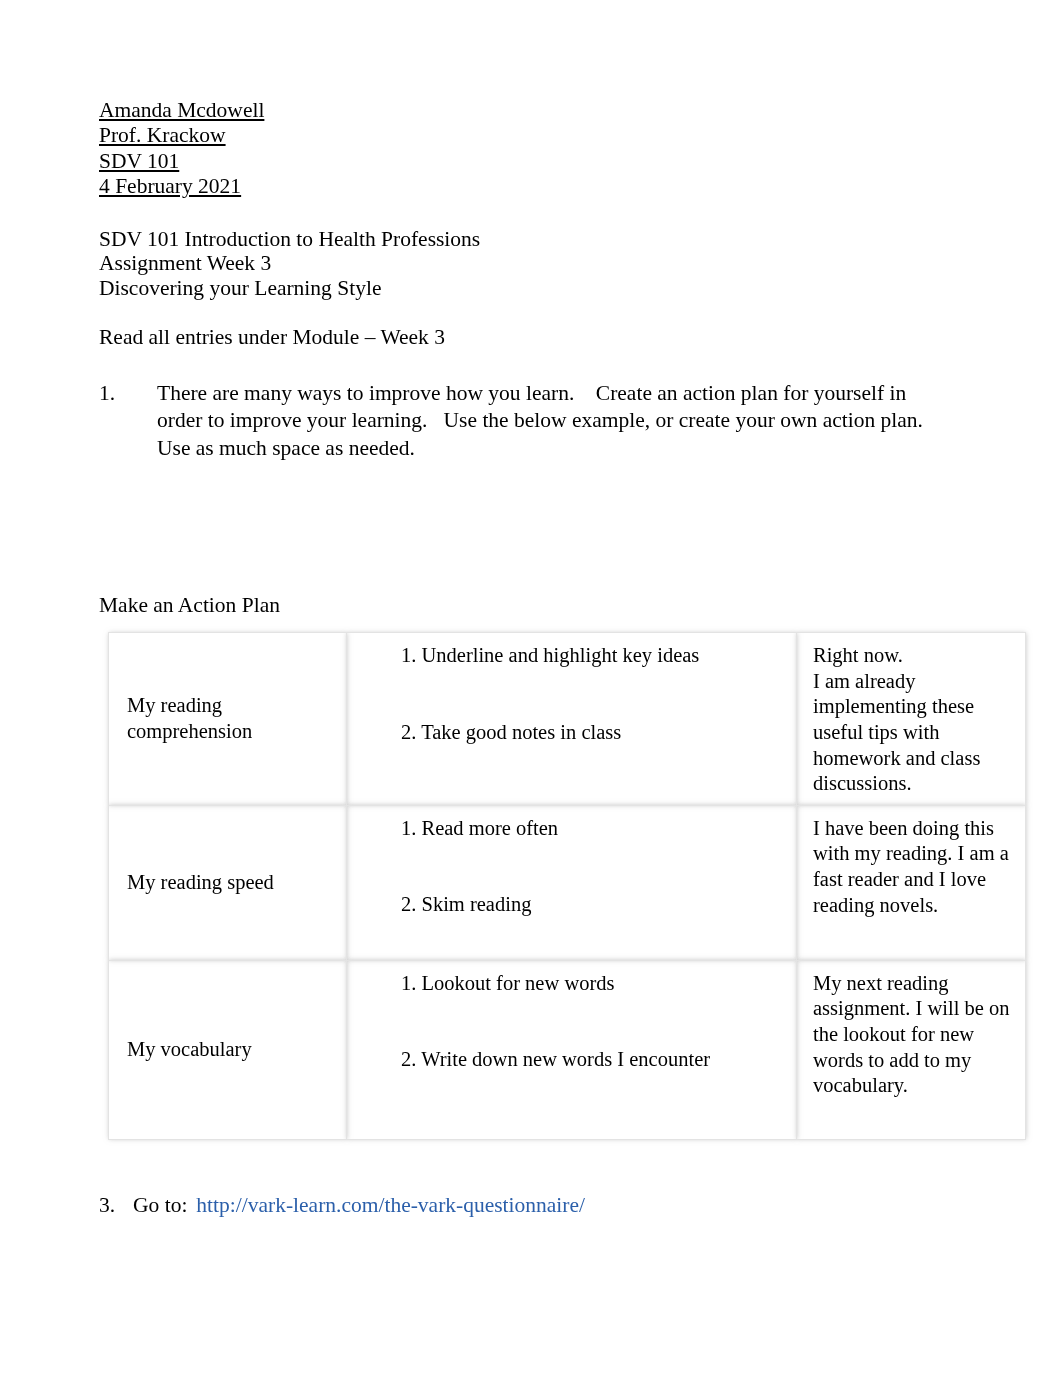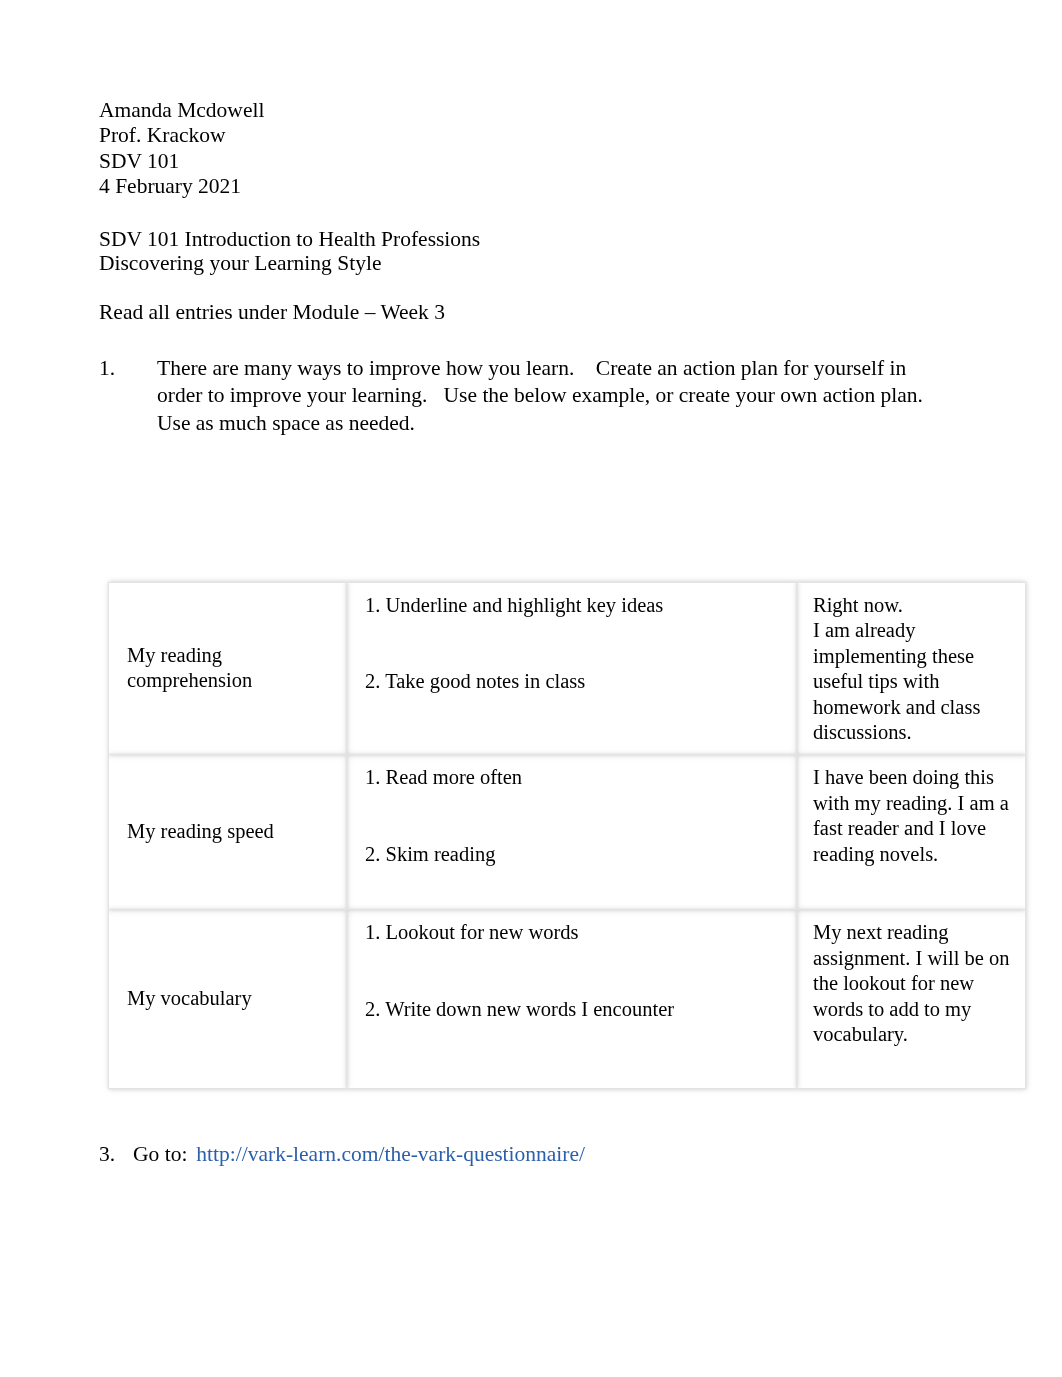--- a/index.html
+++ b/index.html
@@ -23,20 +23,21 @@
     position: absolute;
     left: 99px;
     top: 98px;
     width: 834px;
   }
 
   
   .id-block {
     font-size: 21.5px;
     line-height: 25.4px;
+    text-decoration: underline;
   }
   .id-line { white-space: pre; }
 
   
   .title-block {
     margin-top: 27px;
     font-size: 21.5px;
     line-height: 24.8px;
     text-align: left;
   }
@@ -114,21 +115,21 @@
   }
   .cell-when {
     vertical-align: top !important;
     padding-top: 10px !important;
     padding-left: 16px !important;
     padding-right: 8px !important;
   }
   .cell-topic {
     vertical-align: middle;
   }
-  .action-line { min-height: 25px; }
+  .action-line { min-height: 25px; margin-left: 36px; }
   .action-gap { height: 51px; }
   .when-text { white-space: pre-line; }
   .r1 td { height: 146px; }
   .r2 td { height: 136px; }
   .r3 td { height: 160px; }
 
   
   .link-item {
     display: flex;
     margin-top: 52px;
@@ -153,32 +154,34 @@
 
     <div class="id-block">
       <div class="id-line">Amanda Mcdowell</div>
       <div class="id-line">Prof. Krackow</div>
       <div class="id-line">SDV 101</div>
       <div class="id-line">4 February 2021</div>
     </div>
 
     <div class="title-block">
       <div class="title-line-1">SDV 101 Introduction to Health Professions</div>
+      <div class="title-line-2">Assignment Week 3</div>
       <div class="title-line-3">Discovering your Learning Style</div>
     </div>
 
     <div class="para">Read all entries under Module – Week 3</div>
 
     <div class="num-item">
       <div class="marker">1.</div>
       <div class="body">There are many ways to improve how you learn.    Create an action plan for yourself in order to improve your learning.   Use the below example, or create your own action plan.    Use as much space as needed.</div>
     </div>
 
     <div class="spacer"></div>
 
+    <div class="section-label">Make an Action Plan</div>
 
     <div class="table-wrap">
       <table class="action-table">
         <tbody>
 
         <tr class="r1">
           <td class="col-a cell-topic">My reading comprehension</td>
           <td class="col-b cell-actions">
             <div class="action-line">1.  Underline and highlight key ideas</div>
             <div class="action-gap"></div>

